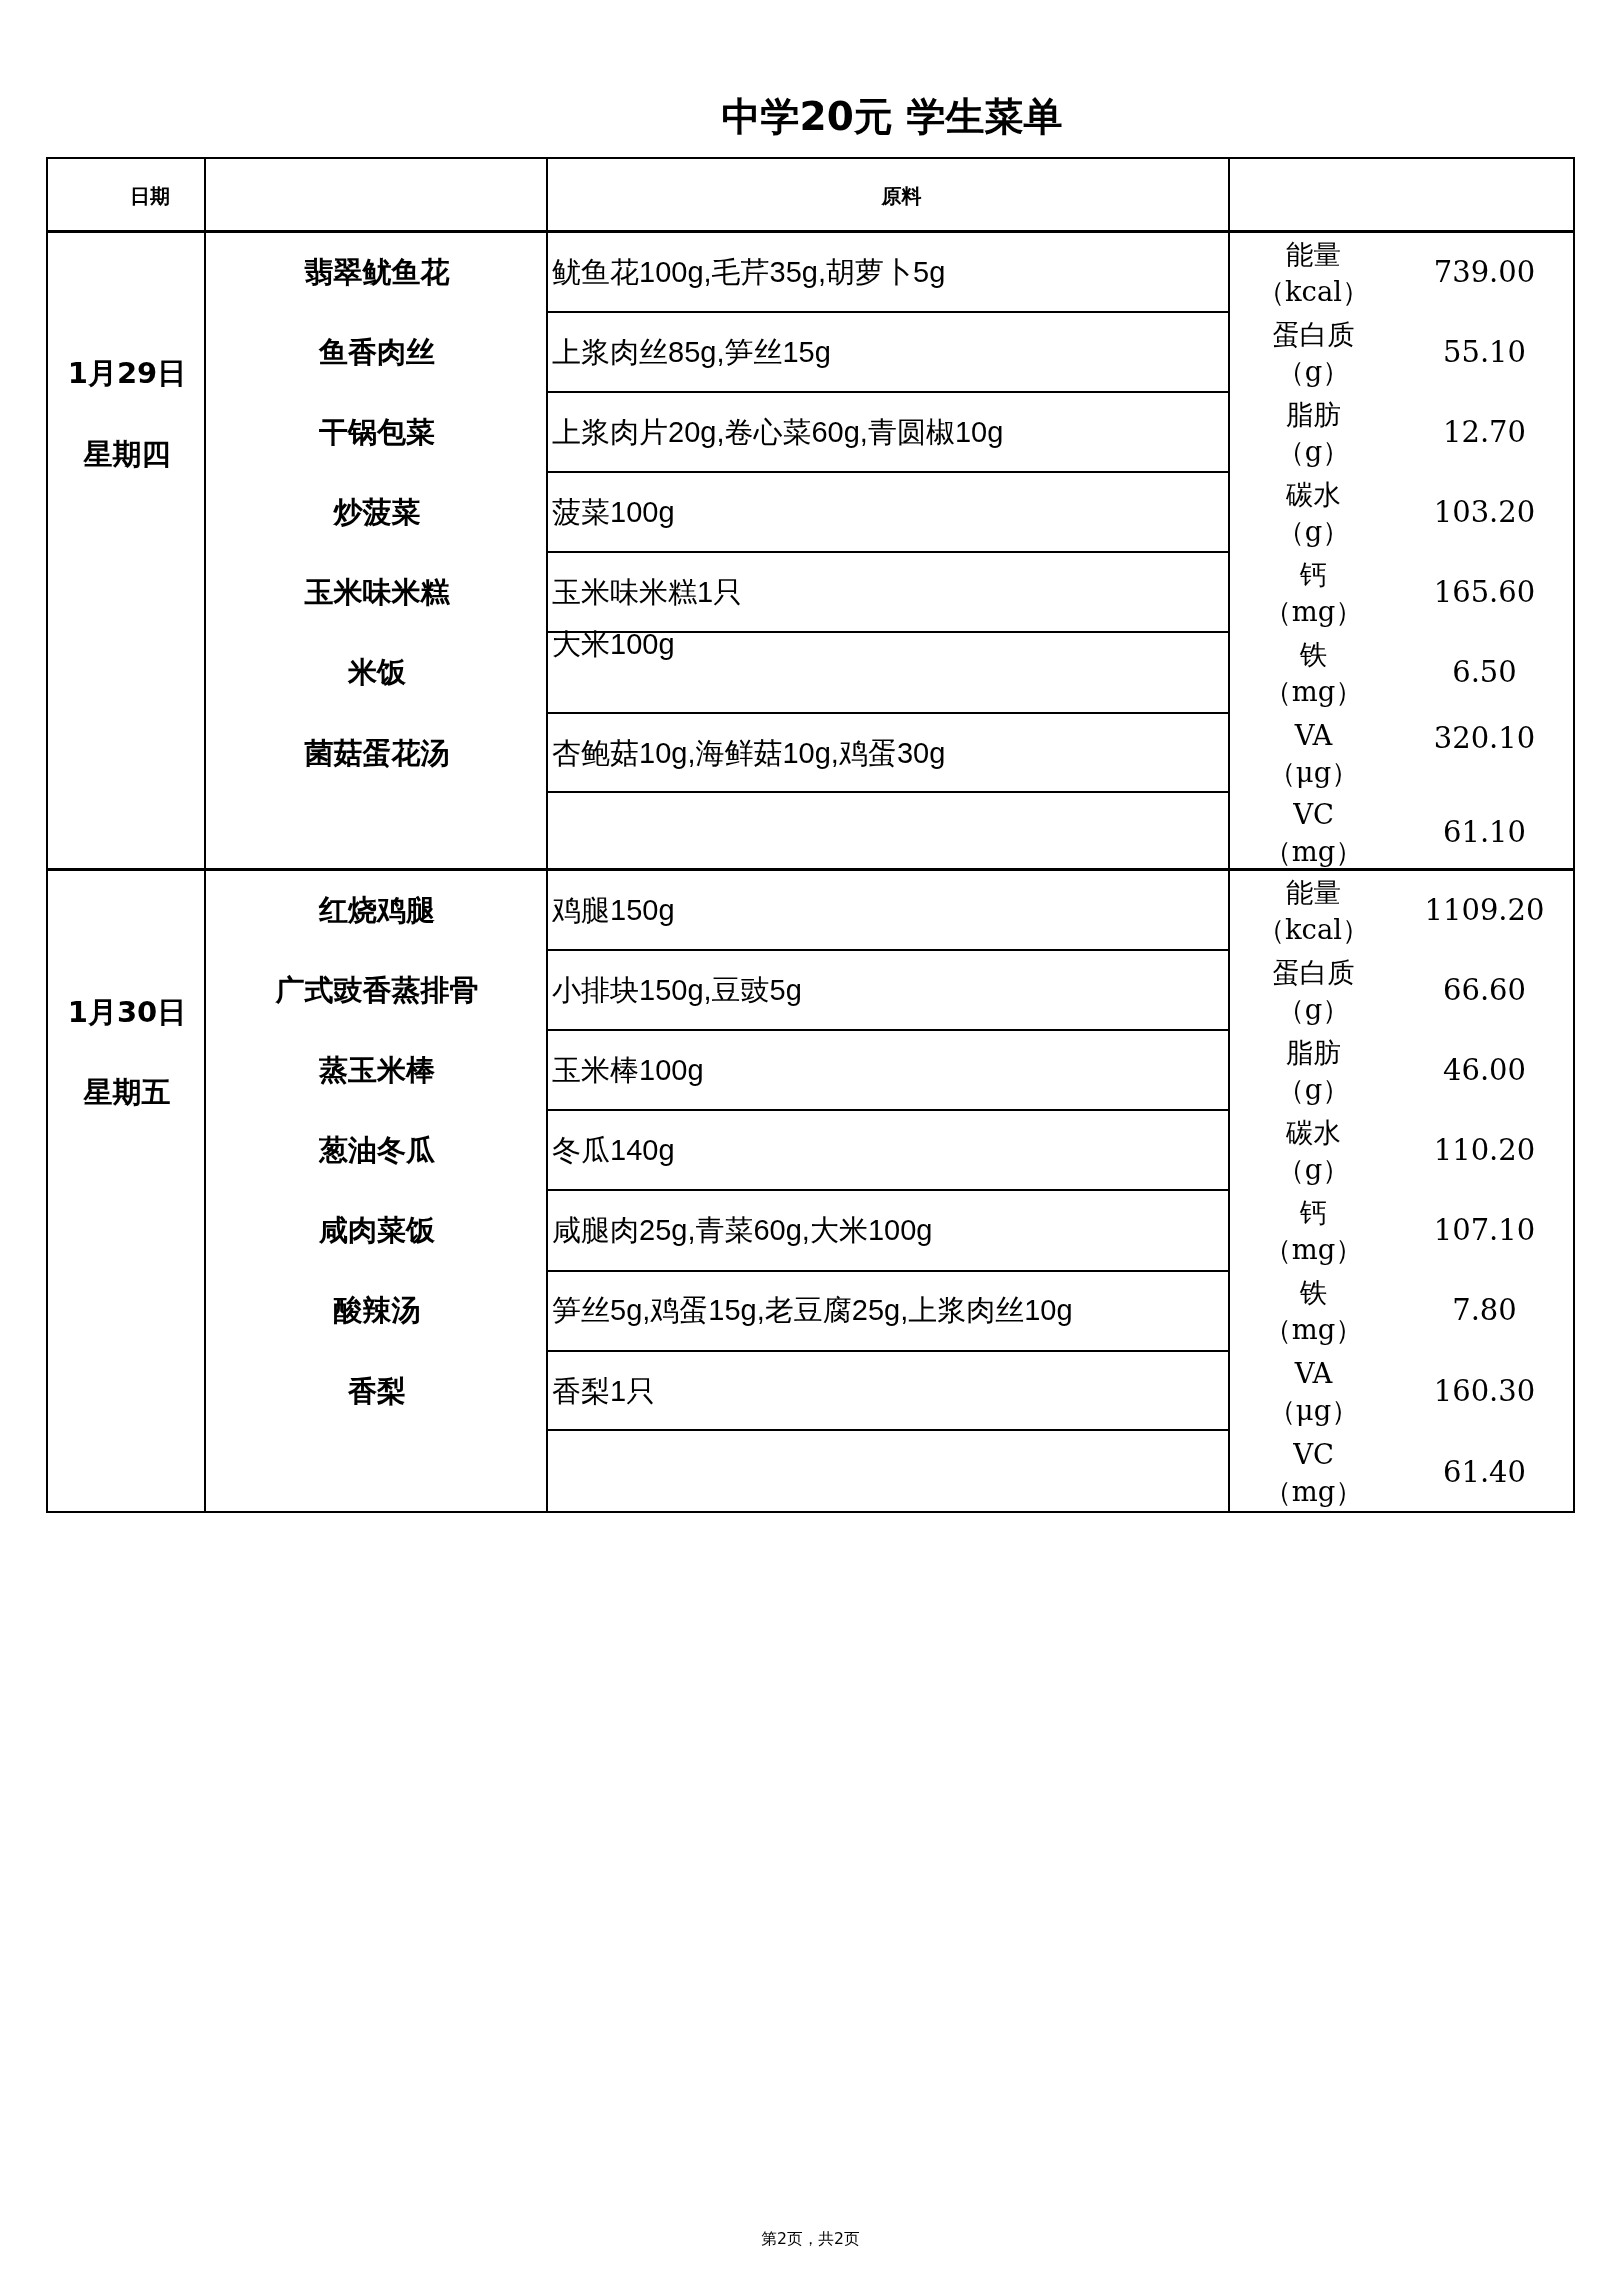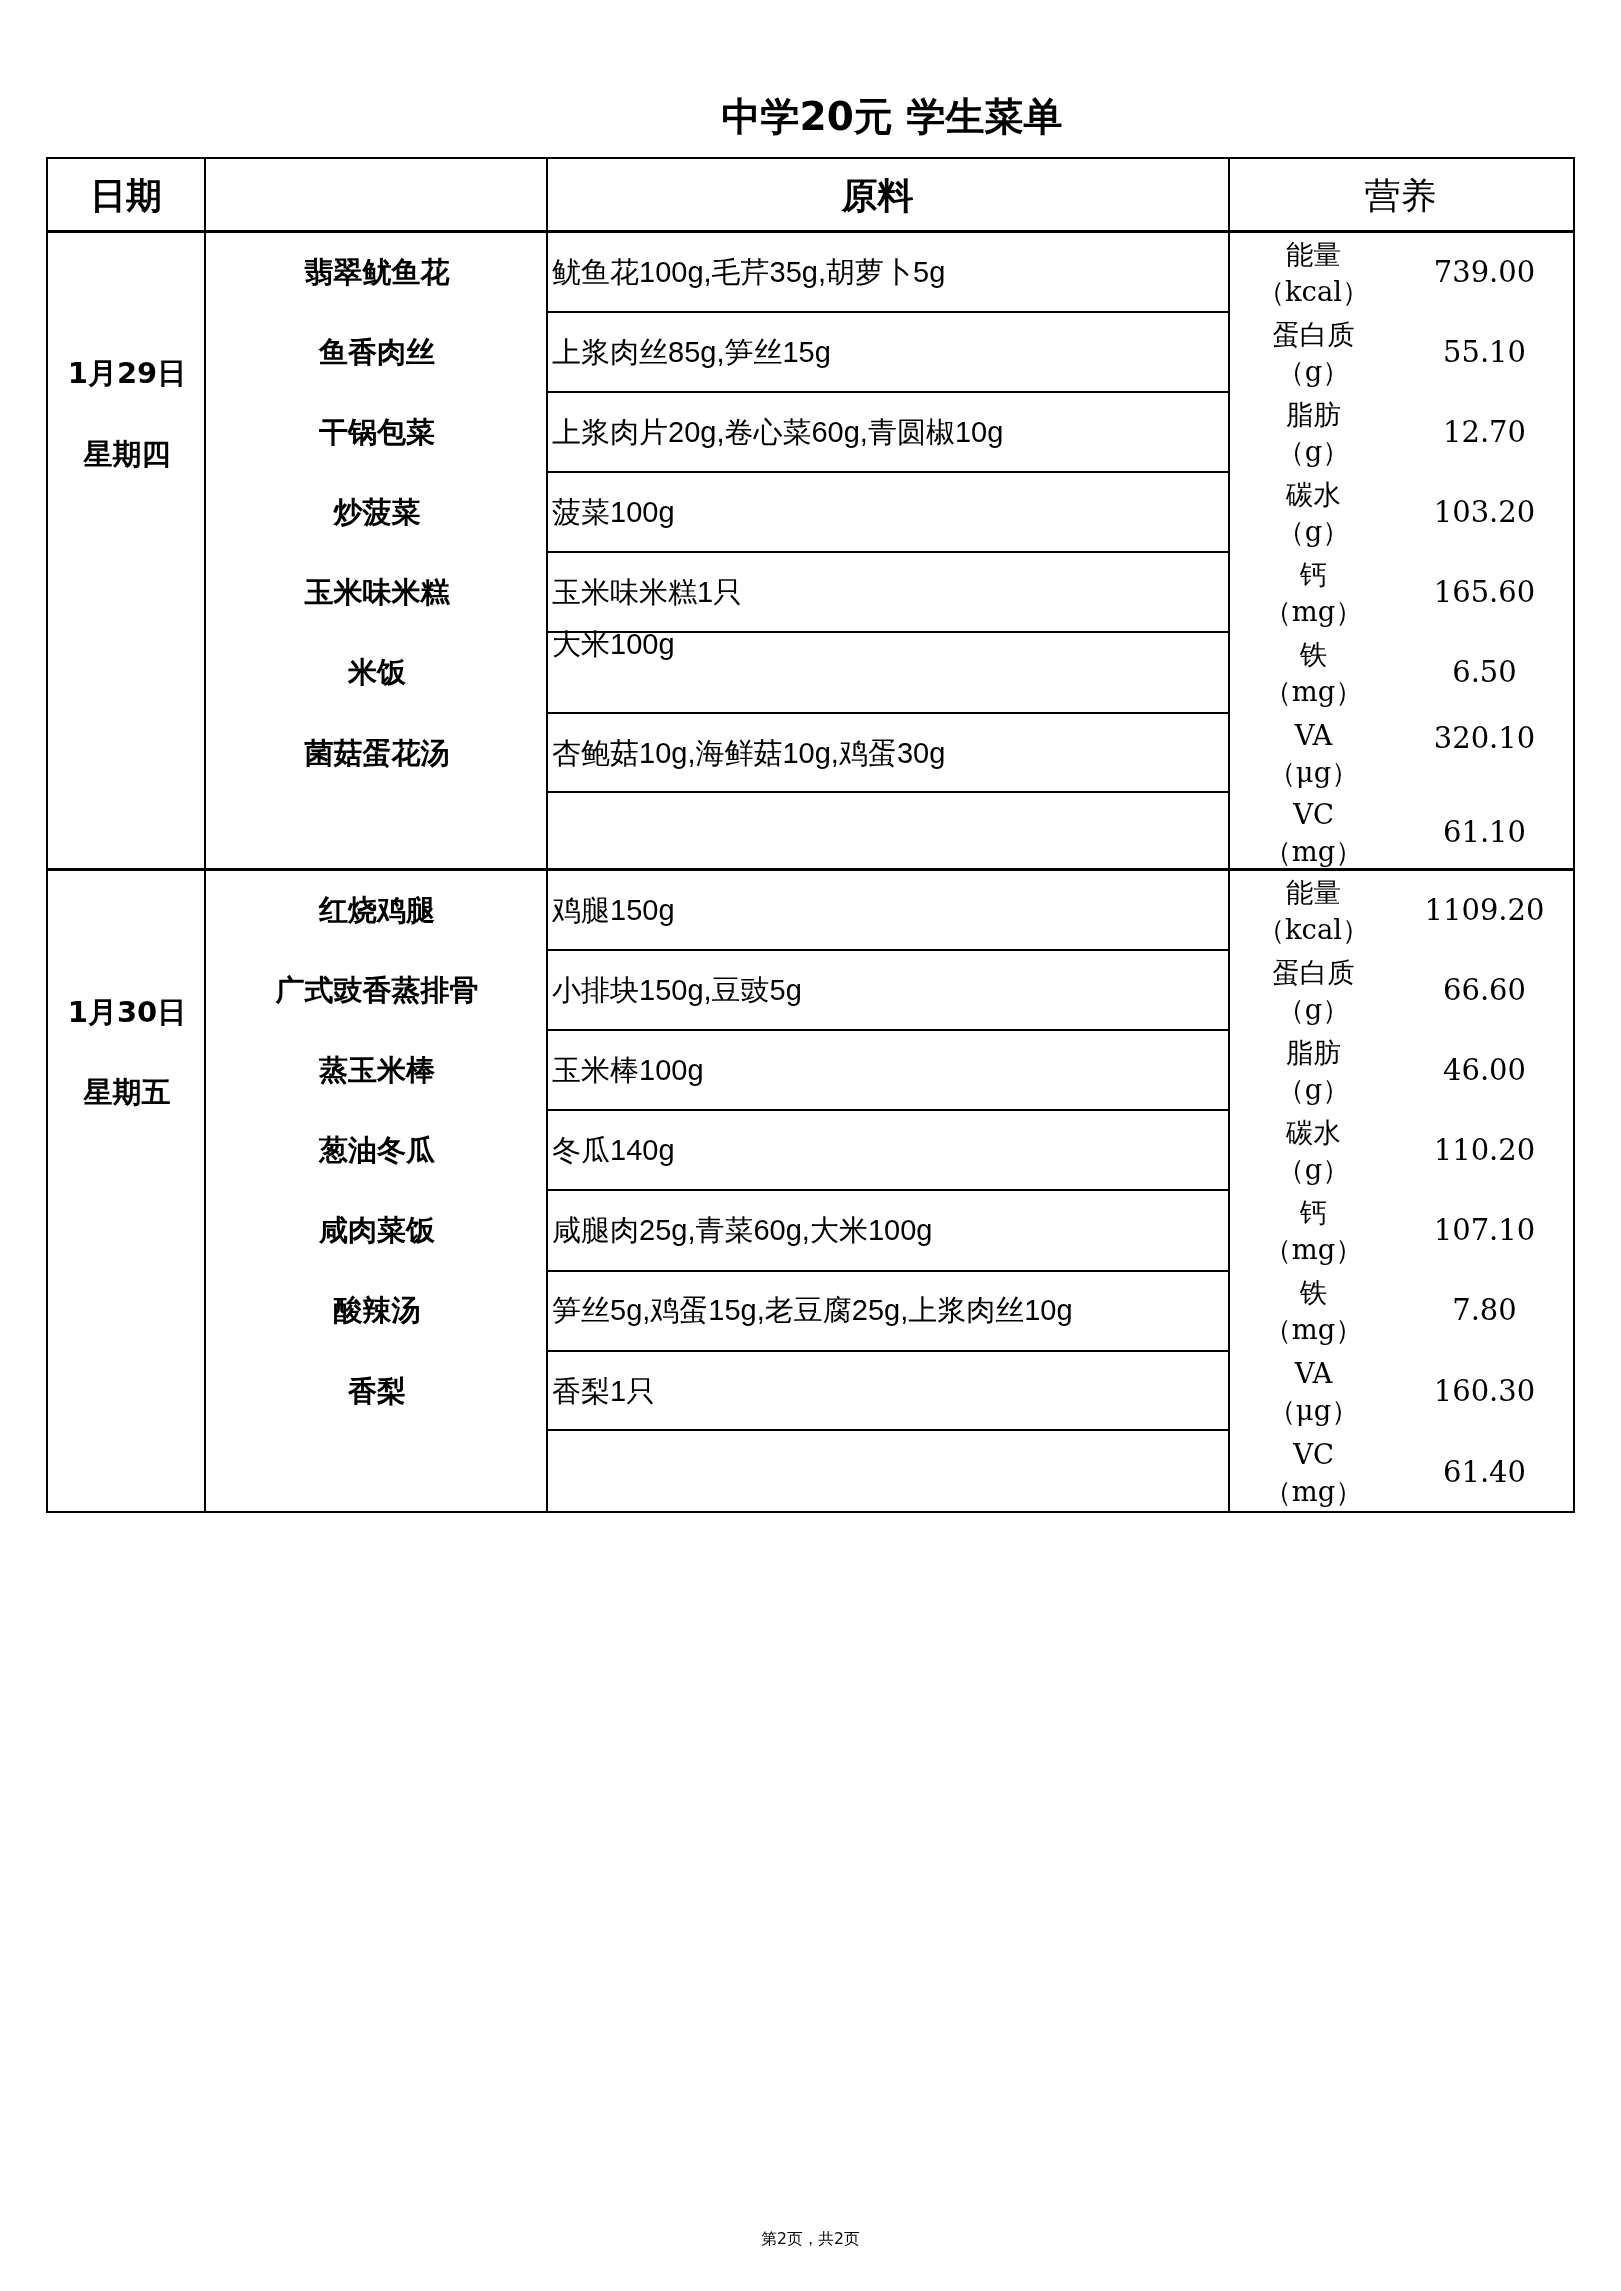--- a/index.html
+++ b/index.html
@@ -10,21 +10,21 @@
   }
   .tbl {
     position: absolute; left: 46px; top: 157px; width: 1529px; height: 1356px;
     border: 2.9px solid #000; box-sizing: border-box;
   }
   .vline { position: absolute; top: 0; bottom: 0; width: 2px; background: #000; }
   .hline { position: absolute; height: 2.9px; background: #000; }
   .hline.thin { height: 2px; }
   .hdr {
     position: absolute; top: 0; height: 74px; display: flex; align-items: center; justify-content: center;
-    font-family: "DejaVu Sans", sans-serif; font-weight: bold; font-size: 36px;
+    font-family: "DejaVu Sans", sans-serif; font-weight: bold; font-size: 20px; padding-left: 24px;
   }
   .hdr.serif { font-family: "DejaVu Serif", serif; font-weight: normal; }
   .date {
     position: absolute; width: 158px; left: 0; text-align: center;
     font-family: "DejaVu Sans", sans-serif; font-weight: bold; font-size: 29px; line-height: 80px;
   }
   .dish {
     position: absolute; left: 158px; width: 342px; text-align: center; height: 79px; line-height: 79px;
     font-family: "DejaVu Sans", sans-serif; font-weight: bold; font-size: 29px; white-space: nowrap;
   }
@@ -52,21 +52,20 @@
 <div class="title">中学20元 学生菜单</div>
 
 <div class="tbl">
 
   <div class="vline" style="left:156px"></div>
   <div class="vline" style="left:498px"></div>
   <div class="vline" style="left:1180px"></div>
 
   <div class="hdr" style="left:0;width:156px">日期</div>
   <div class="hdr" style="left:500px;width:659px">原料</div>
-  <div class="hdr serif" style="left:1182px;width:341px">营养</div>
   <div class="hline" style="left:0;right:0;top:71px"></div>
 
   <div>
     <div class="date" style="top:174px">1月29日</div>
     <div class="date" style="top:255px">星期四</div>
 
     <div class="dish" style="top:74px">翡翠鱿鱼花</div>
     <div class="dish" style="top:154px">鱼香肉丝</div>
     <div class="dish" style="top:234px">干锅包菜</div>
     <div class="dish" style="top:314px">炒菠菜</div>

